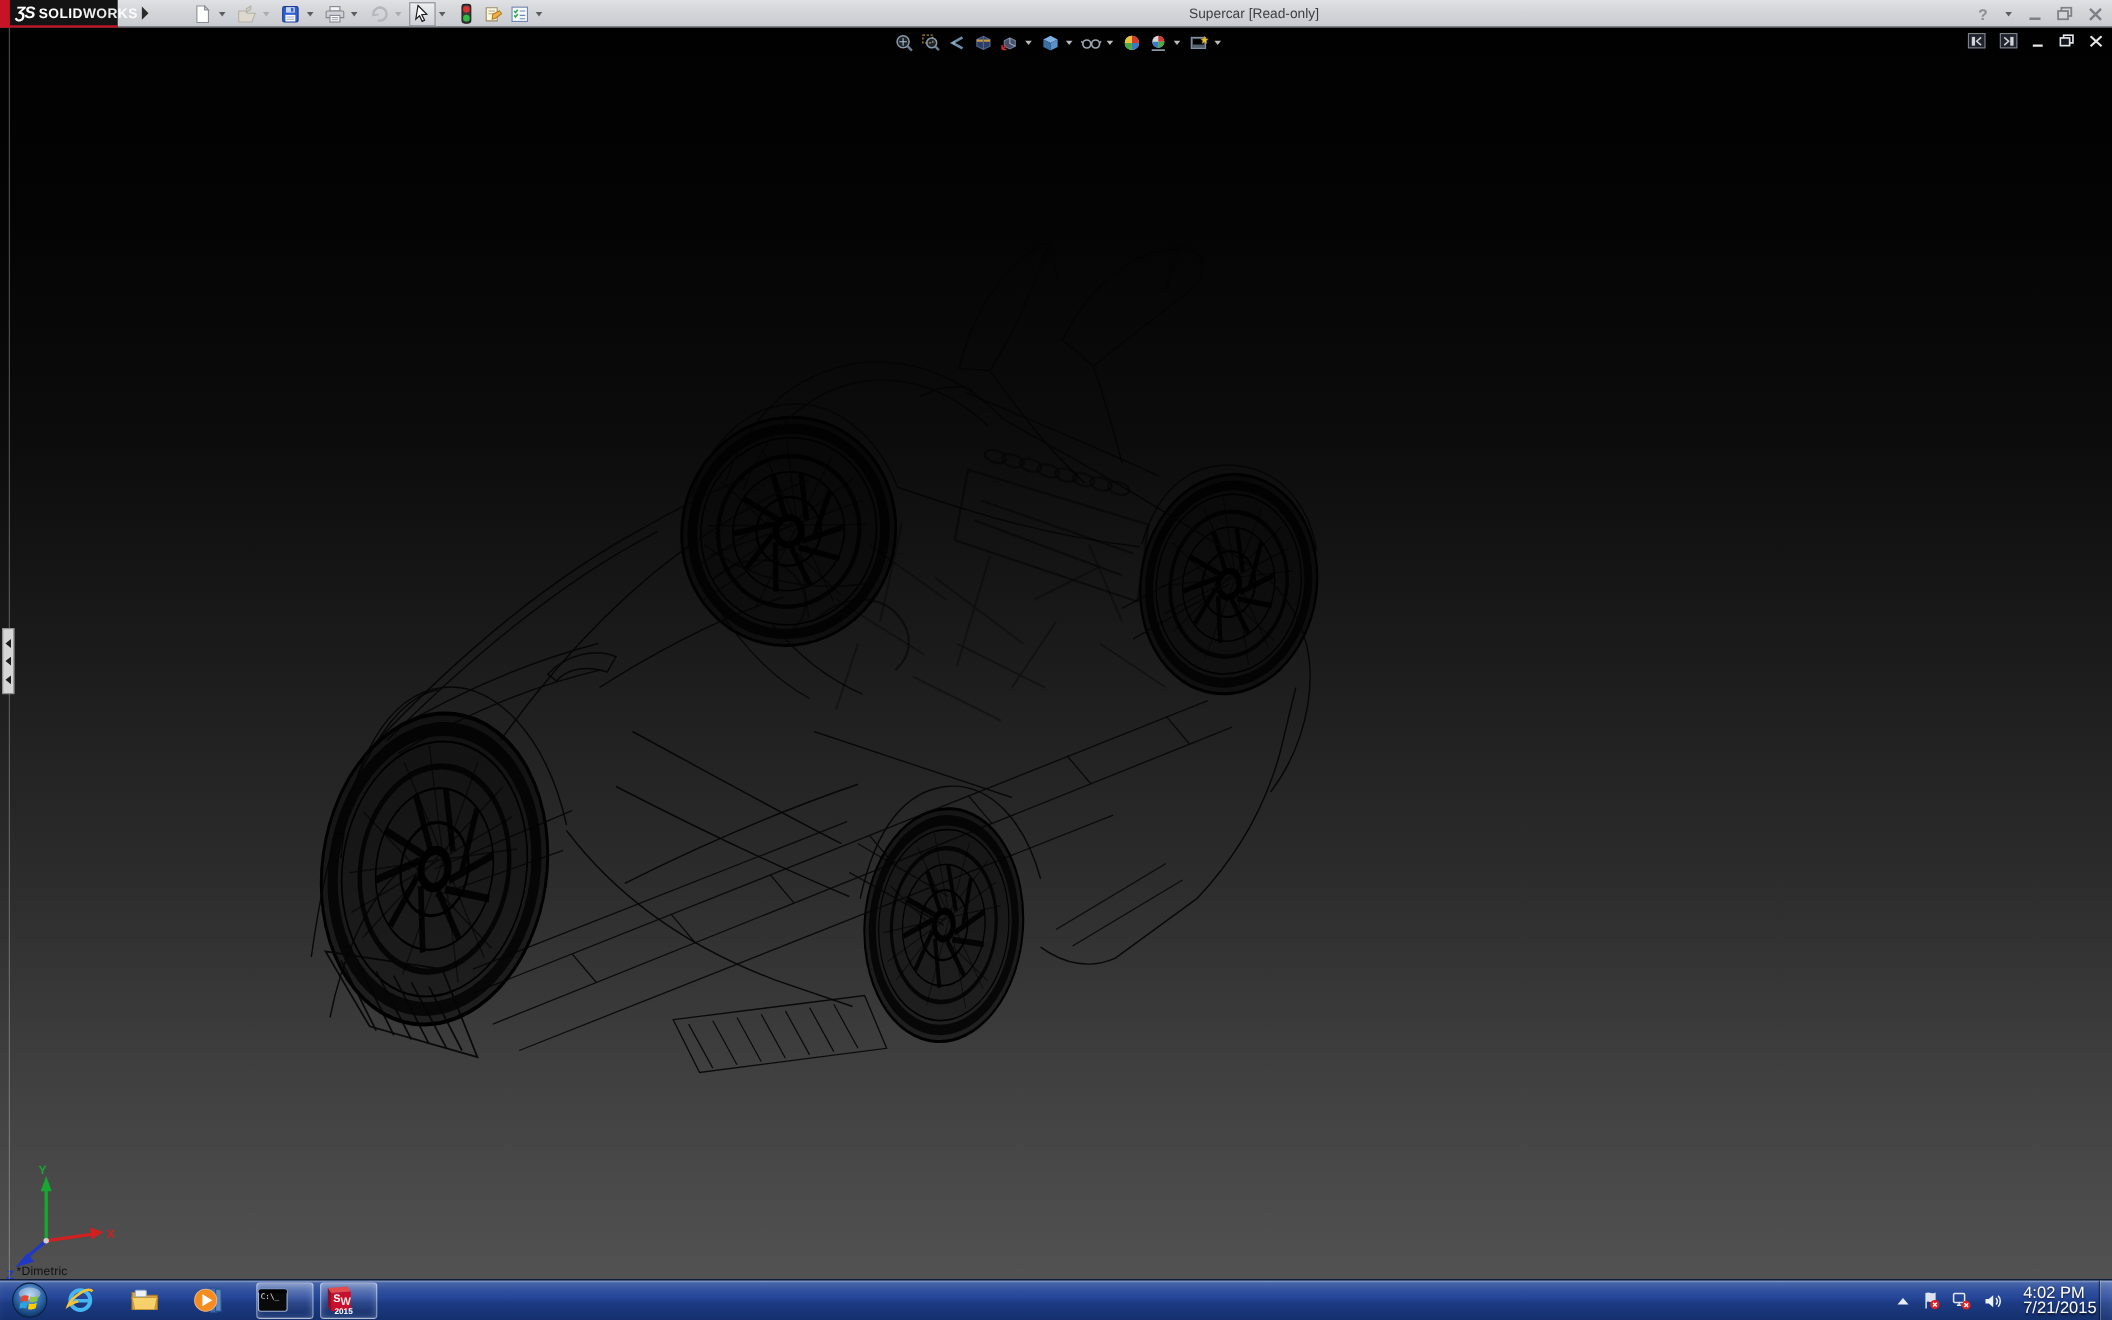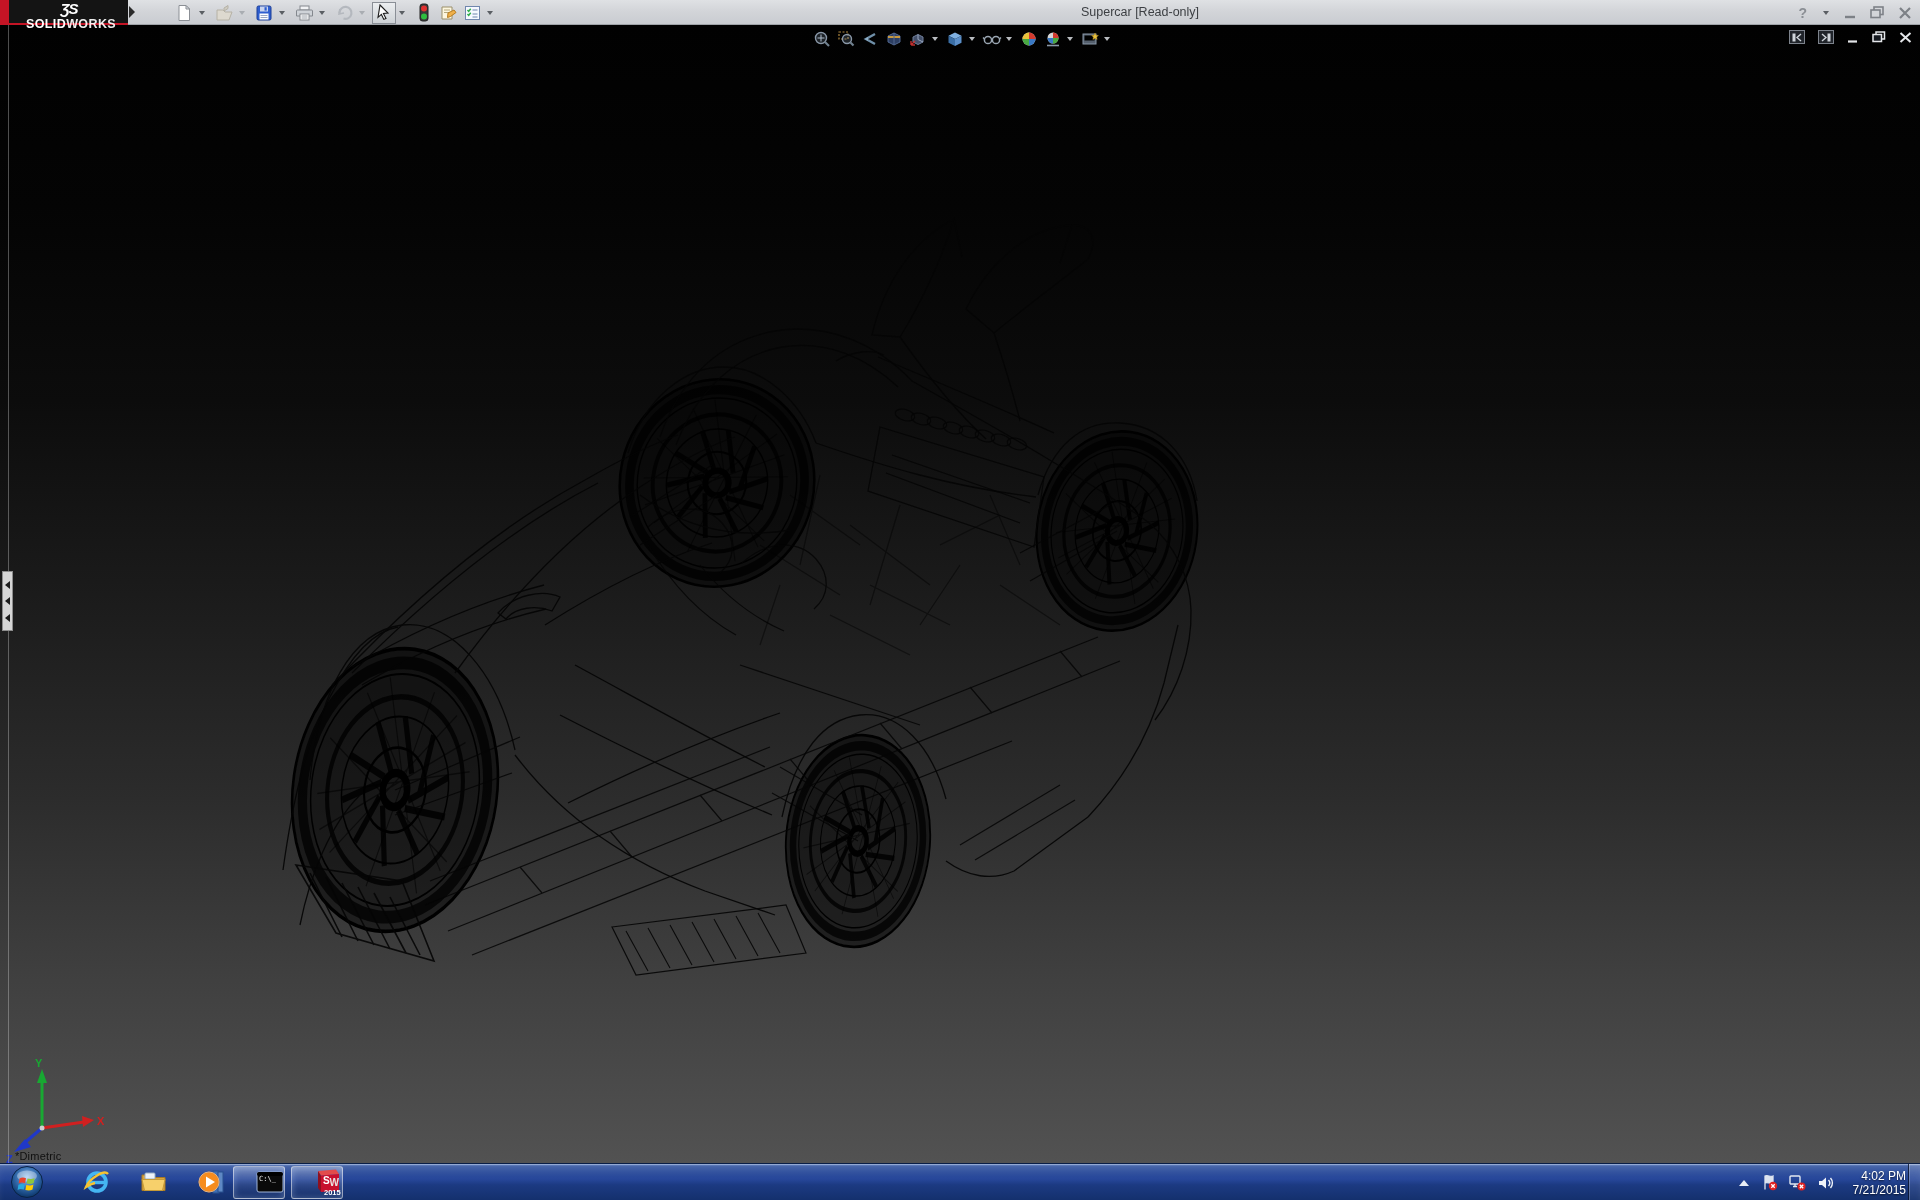--- a/index.html
+++ b/index.html
@@ -4,23 +4,23 @@
 <style>
   * { margin:0; padding:0; box-sizing:border-box; }
   html,body { width:1920px; height:1200px; overflow:hidden; background:#000;
               font-family:"Liberation Sans", sans-serif; }
   .stage { position:relative; width:1920px; height:1200px; }
 
   
   .titlebar { position:absolute; top:0; left:0; width:100%; height:25px;
     background:linear-gradient(180deg,#dfe1e4 0%,#d3d5d9 45%,#c9ccd1 100%);
     border-bottom:1px solid #9fa3a8; z-index:30; }
-  .logo-block { position:absolute; left:0; top:0; height:25px; width:128px;
+  .logo-block { position:absolute; left:0; top:0; height:25px; width:107px;
     background:#141414; border-left:9px solid #c41425; border-bottom:2px solid #c41425;
-    display:flex; align-items:center; padding-left:5px; color:#fff;flex-direction:column; }
+    display:flex; align-items:center; padding-left:5px; color:#fff; }
   .logo-mark { font-style:italic; font-weight:bold; font-size:15px; margin-right:4px; letter-spacing:-1px; }
   .logo-text { font-size:12.5px; letter-spacing:.4px; }
   .logo-text b { font-weight:bold; }
   .logo-text span { font-weight:bold; opacity:.92; }
   .flyout { position:absolute; left:129px; top:6px; width:0; height:0;
     border-left:6px solid #2b2b2b; border-top:6px solid transparent; border-bottom:6px solid transparent; cursor:pointer; }
   .qat { position:absolute; left:172px; top:1px; height:23px; display:flex; align-items:center; }
   .qat-btn { width:24px; height:22px; display:flex; align-items:center; justify-content:center; border:1px solid transparent; }
   .qat-btn.pressed { border:1px solid #8a8f96; background:linear-gradient(#eceef0,#ced2d6); }
   .qat-btn svg { display:block; }
@@ -54,27 +54,27 @@
 
   .view-label { position:absolute; left:15px; bottom:1px; font-size:11px; color:#101010; letter-spacing:.2px; }
 
   
   .taskbar { position:absolute; bottom:0; left:0; width:1920px; height:37px;
     background:linear-gradient(180deg,#5d7fc0 0%,#33549f 7%,#27479a 42%,#1c3a82 58%,#14306d 100%);
     box-shadow:inset 0 1px 0 rgba(255,255,255,.28), inset 0 8px 12px -6px rgba(255,255,255,.22);
     border-top:1px solid #0a1e46; display:flex; align-items:center; z-index:40; }
   .orb { width:37px; height:34px; margin-left:8px; display:flex; align-items:center; justify-content:center; cursor:pointer; }
   .task-icons { display:flex; align-items:center; height:37px; margin-left:14px; gap:6px; }
-  .task-btn { width:52px; height:33px; display:flex; align-items:center; justify-content:flex-end; border-radius:3px; cursor:pointer; }
+  .task-btn { width:52px; height:33px; display:flex; align-items:center; justify-content:flex-start; border-radius:3px; cursor:pointer; }
   .task-btn.active { border:1px solid rgba(255,255,255,.55);
     background:linear-gradient(180deg,rgba(255,255,255,.30),rgba(255,255,255,.10) 45%,rgba(8,20,60,.18));
     box-shadow:inset 0 0 7px rgba(190,215,255,.35); }
   .tray { position:absolute; right:14px; top:0; height:37px; display:flex; align-items:center; gap:10px; }
   .tray svg { display:block; }
-  .clock { color:#fff; font-size:12px; text-align:right; line-height:14px; text-shadow:0 1px 2px rgba(0,0,0,.7); margin-left:8px; cursor:default; }
+  .clock { color:#fff; font-size:15px; text-align:left; line-height:14px; text-shadow:0 1px 2px rgba(0,0,0,.7); margin-left:8px; cursor:default; }
   .show-desktop { position:absolute; right:0; top:0; width:12px; height:37px;
     background:linear-gradient(180deg,rgba(255,255,255,.16),rgba(255,255,255,.04));
     border-left:1px solid rgba(5,15,40,.8); box-shadow:inset 1px 0 0 rgba(255,255,255,.25); cursor:pointer; }
   .cmd-glass { position:relative; width:28px; height:22px; }
   .cmd-glass .cmd-txt { position:absolute; top:4px; left:3px; font-family:"DejaVu Sans Mono",monospace; font-size:7px; color:#e8e8e8; letter-spacing:0; }
 </style>
 </head>
 <body>
 
 <div class="stage">

